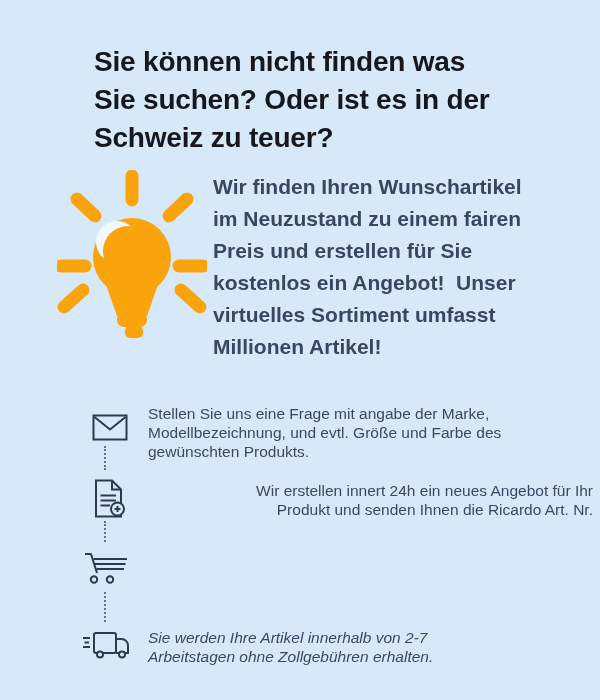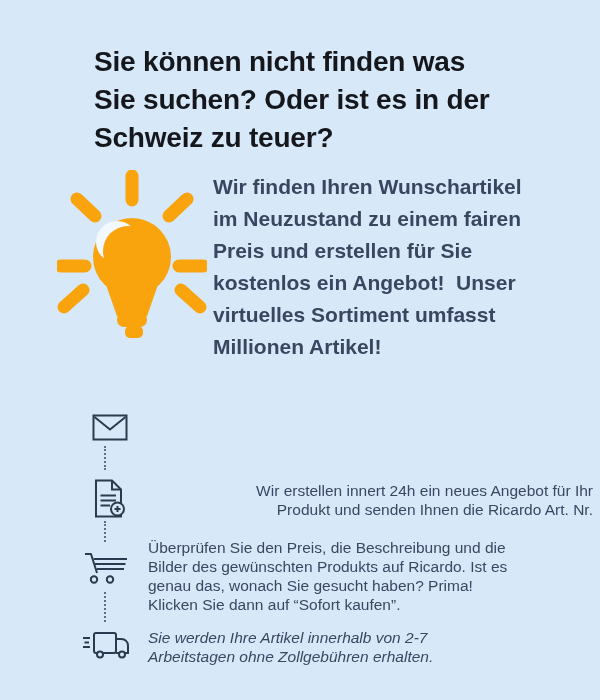--- a/index.html
+++ b/index.html
@@ -85,20 +85,23 @@
 virtuelles Sortiment umfasst
 Millionen Artikel!</p>
 
 
   <span class="icon icon-envelope">
     <svg width="36" height="27" viewBox="0 0 36 27" fill="none" stroke="#2c3a50" stroke-width="2">
       <rect x="1.5" y="1.5" width="33" height="24"></rect>
       <path d="M2.5 3 L18 15.5 L33.5 3"></path>
     </svg>
   </span>
+  <div class="step-text step1 pre">Stellen Sie uns eine Frage mit angabe der Marke,
+Modellbezeichnung, und evtl. Größe und Farbe des
+gewünschten Produkts.</div>
   <div class="dots dots1"></div>
 
   <span class="icon icon-document">
     <svg width="33" height="39" viewBox="0 0 33 39" fill="none" stroke="#2c3a50" stroke-width="2">
       <path d="M4 1.5 H20 L29 10.5 V37.5 H4 Z"></path>
       <path d="M20 1.5 V10.5 H29"></path>
       <path d="M8.5 16.5 H24"></path>
       <path d="M8.5 21.5 H24"></path>
       <path d="M8.5 26.5 H18"></path>
       <circle cx="25.5" cy="30" r="6.5" fill="#d7e9f9"></circle>
@@ -113,24 +116,20 @@
   <span class="icon icon-cart">
     <svg width="45" height="38" viewBox="0 0 45 38" fill="none" stroke="#2c3a50" stroke-width="2" stroke-linejoin="round">
       <path d="M1 8 H7 L13 27"></path>
       <path d="M9.5 13 H43"></path>
       <path d="M11 18 H41.5"></path>
       <path d="M12.5 23 H40"></path>
       <circle cx="10" cy="33.5" r="3.2"></circle>
       <circle cx="26" cy="33.5" r="3.2"></circle>
     </svg>
   </span>
-  <div class="step-text step3 pre">Überprüfen Sie den Preis, die Beschreibung und die
-Bilder des gewünschten Produkts auf Ricardo. Ist es
-genau das, wonach Sie gesucht haben? Prima!
-Klicken Sie dann auf “Sofort kaufen”.</div>
   <div class="dots dots3"></div>
 
   <span class="icon icon-truck">
     <svg width="50" height="28" viewBox="0 0 50 28" fill="none" stroke="#2c3a50" stroke-width="2">
       <path d="M1 7 H8"></path>
       <path d="M2.5 11.5 H7"></path>
       <path d="M1 16 H8"></path>
       <rect x="12" y="2" width="22" height="20" rx="2"></rect>
       <path d="M34 8 H39.5 A6.5 6.5 0 0 1 46 14.5 V22 H34"></path>
       <circle cx="18" cy="23.5" r="3" fill="#d7e9f9"></circle>

